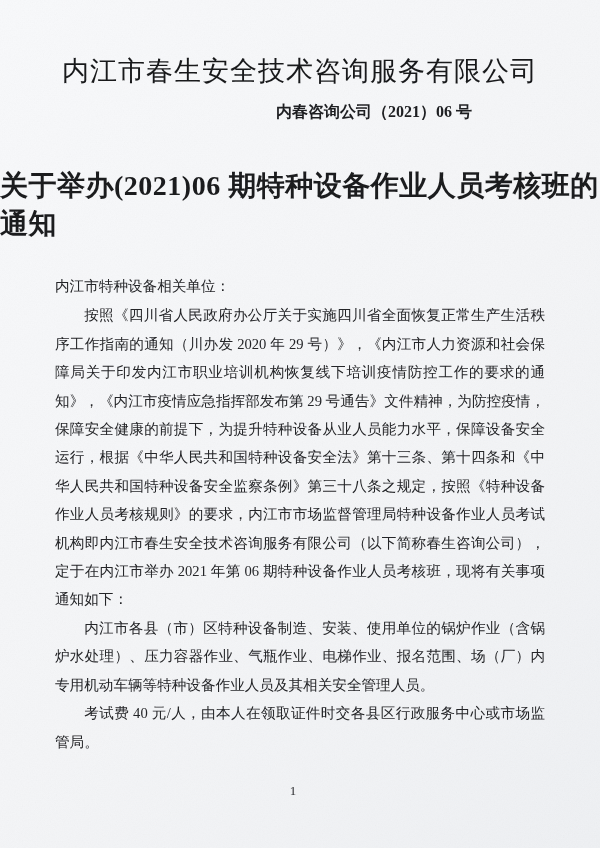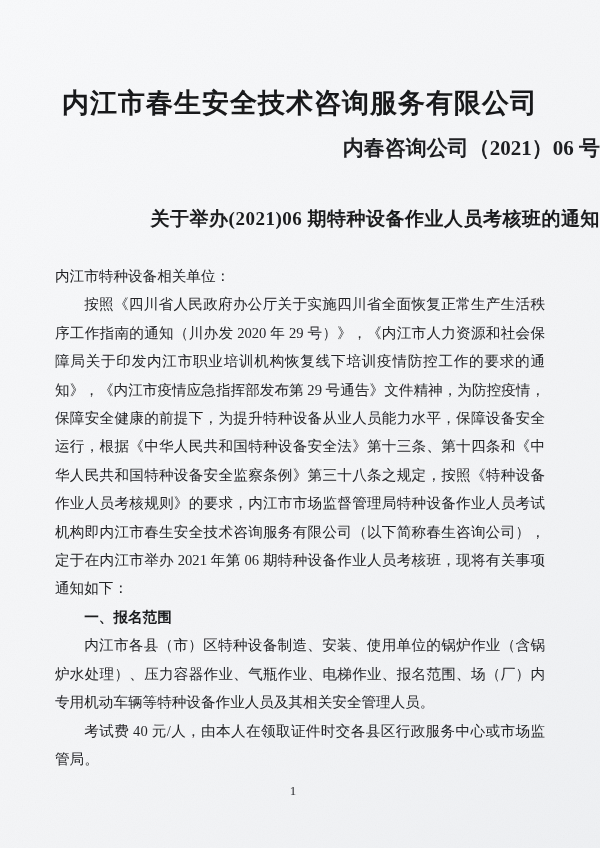--- a/index.html
+++ b/index.html
@@ -15,53 +15,54 @@
     background: linear-gradient(135deg, #f8f9fb 0%, #f4f5f7 55%, #eef0f3 100%);
     color: #1f2023;
   }
   .texture {
     position: absolute; inset: 0;
     width: 100%; height: 100%;
     opacity: 0.05;
     pointer-events: none;
   }
   .company-title {
-    margin: 9px;
-    padding-top: 76px;
+    margin: 0;
+    padding-top: 53px;
     font-size: 27px;
-    font-weight: bold;
+    font-weight: normal;
     text-align: center;
     letter-spacing: 1px;
     color: #141517;
   }
   .doc-number {
     margin-top: 13px;
+    padding-right: 128px;
     text-align: right;
-    font-size: 21px;
+    font-size: 16px;
     font-weight: bold;
     color: #1a1b1e;
   }
   .notice-title {
     margin: 44px 0 0 0;
-    font-size: 19px;
+    font-size: 28px;
     font-weight: bold;
-    text-align: right;
+    text-align: left;
     letter-spacing: 0.5px;
     color: #17181a;
   }
   .body-text {
     margin: 30px auto 0 auto;
     width: 490px;
     font-size: 14.6px;
     line-height: 28.4px;
     text-align: justify;
     color: #202124;
   }
   .body-text p { margin: 0; }
-  .salutation { text-indent: 0; }
+  .salutation { text-indent: 0; font-family: Liberation Mono, monospace; }
   .para { text-indent: 2em; }
   .section-heading {
     text-indent: 2em;
     font-weight: bold;
     font-family: "Liberation Sans", "DejaVu Sans", sans-serif;
     color: #18191b;
   }
   .page-number {
     position: absolute;
     left: 0; right: 14px;
@@ -80,21 +81,20 @@
 
   <div class="doc-number">内春咨询公司（2021）06 号</div>
 
   <h2 class="notice-title">关于举办(2021)06 期特种设备作业人员考核班的通知</h2>
 
   <div class="body-text">
     <p class="salutation">内江市特种设备相关单位：</p>
 
     <p class="para">按照《四川省人民政府办公厅关于实施四川省全面恢复正常生产生活秩序工作指南的通知（川办发 2020 年 29 号）》，《内江市人力资源和社会保障局关于印发内江市职业培训机构恢复线下培训疫情防控工作的要求的通知》，《内江市疫情应急指挥部发布第 29 号通告》文件精神，为防控疫情，保障安全健康的前提下，为提升特种设备从业人员能力水平，保障设备安全运行，根据《中华人民共和国特种设备安全法》第十三条、第十四条和《中华人民共和国特种设备安全监察条例》第三十八条之规定，按照《特种设备作业人员考核规则》的要求，内江市市场监督管理局特种设备作业人员考试机构即内江市春生安全技术咨询服务有限公司（以下简称春生咨询公司），定于在内江市举办 2021 年第 06 期特种设备作业人员考核班，现将有关事项通知如下：</p>
 
-    <p class="section-heading">一、报名范围</p>
 
     <p class="para">内江市各县（市）区特种设备制造、安装、使用单位的锅炉作业（含锅炉水处理）、压力容器作业、气瓶作业、电梯作业、报名范围、场（厂）内专用机动车辆等特种设备作业人员及其相关安全管理人员。</p>
 
 
 
     <p class="para">考试费 40 元/人，由本人在领取证件时交各县区行政服务中心或市场监管局。</p>
   </div>
 
   <div class="page-number">1</div>
 

